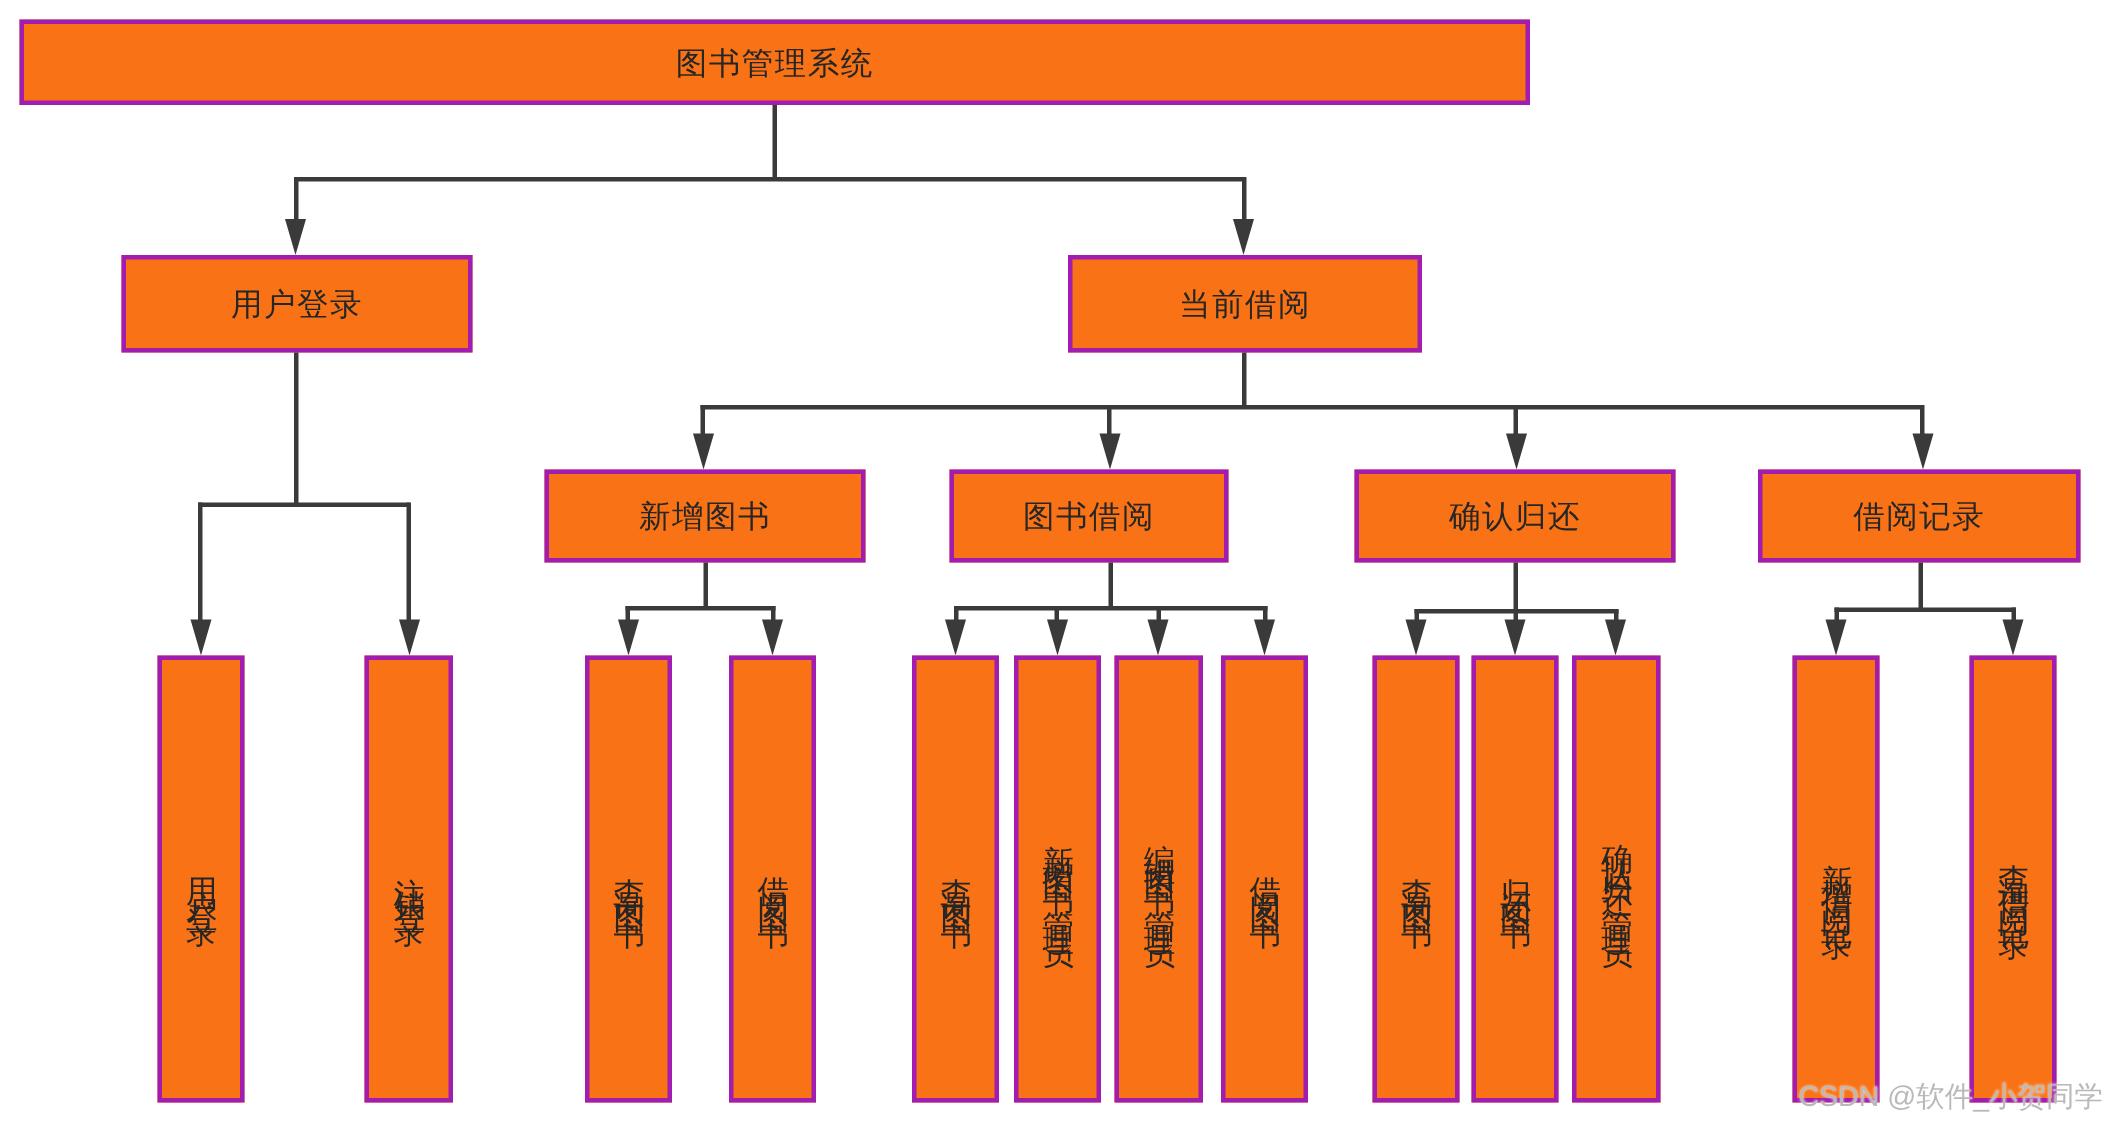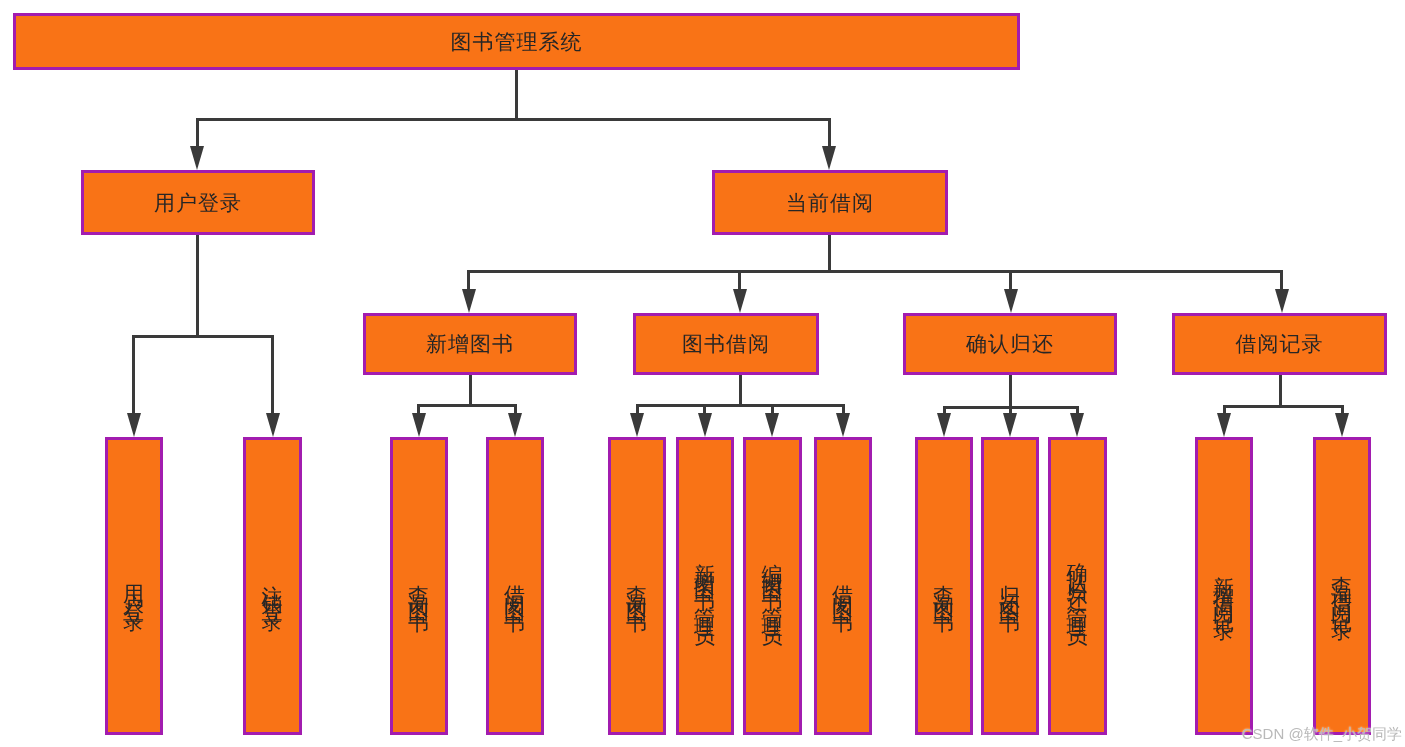--- a/index.html
+++ b/index.html
@@ -18,21 +18,21 @@
   }
   .vline{position:absolute;width:3px;background:#3a3a3a;}
   .hline{position:absolute;height:3px;background:#3a3a3a;}
   .ahead{
     position:absolute;width:0;height:0;
     border-left:7px solid transparent;border-right:7px solid transparent;
     border-top:24px solid #3a3a3a;
   }
   .watermark{
     position:absolute;right:3px;bottom:3px;z-index:6;
-    font-size:15px;color:#b9b9b9;white-space:nowrap;
+    font-size:19px;color:#b9b9b9;white-space:nowrap;
     text-shadow:0 0 2px #ffffff;
   }
 </style>
 </head>
 <body>
 
 <div class="canvas">
 
   <div class="box" style="left:13px;top:13px;width:1007px;height:57px">
     <span class="hlabel">图书管理系统</span>

